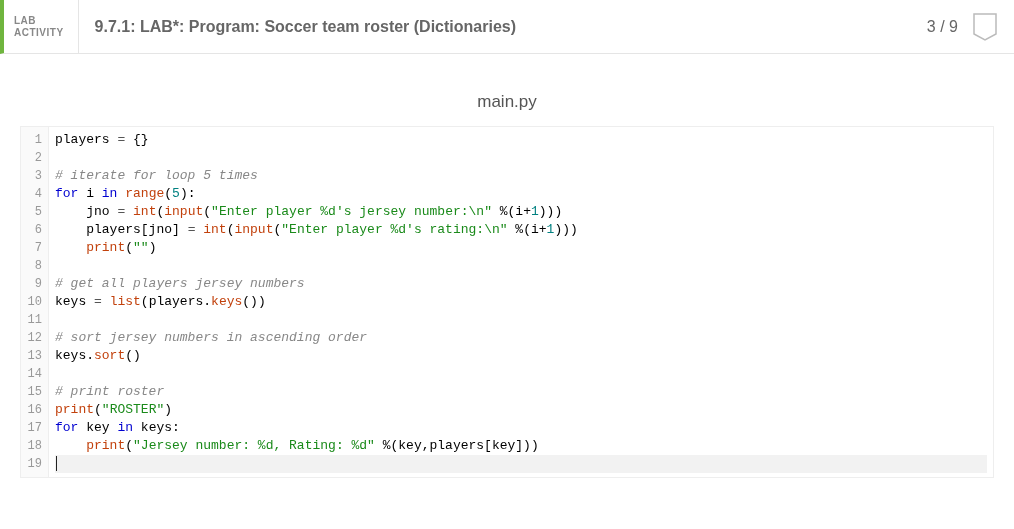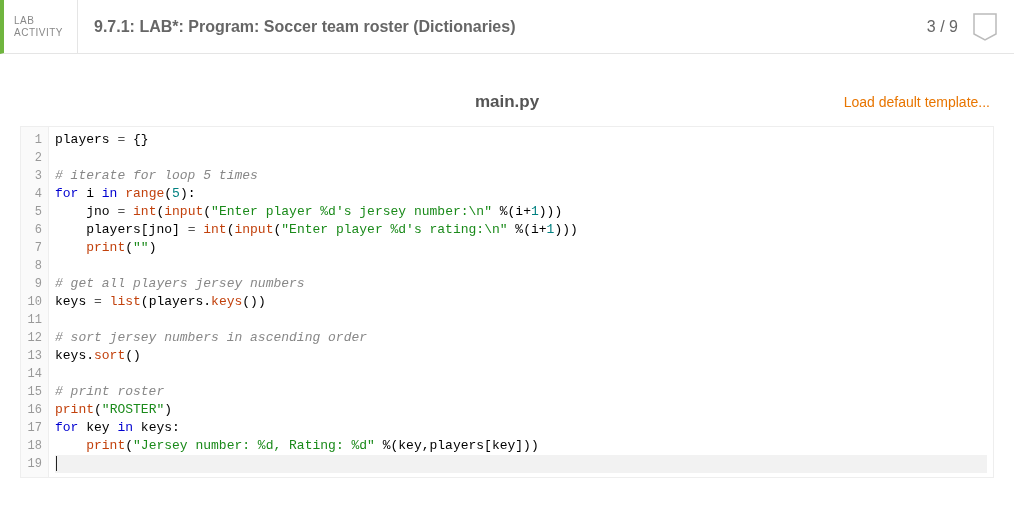--- a/index.html
+++ b/index.html
@@ -23,21 +23,21 @@
     height: 54px;
     border-left: 4px solid #6fb53e;
   }
   .lab-badge {
     display: flex;
     flex-direction: column;
     justify-content: center;
     padding: 0 14px 0 10px;
     color: #888;
     font-size: 10px;
-    font-weight: 400;
+    font-weight: 700;
     letter-spacing: 0.5px;
     border-right: 1px solid #e5e5e5;
     line-height: 1.2;
   }
   .title {
     flex: 1;
     display: flex;
     align-items: center;
     padding-left: 16px;
     color: #666;
@@ -61,21 +61,21 @@
     display: flex;
     align-items: center;
     justify-content: center;
     position: relative;
     height: 48px;
     margin-top: 24px;
   }
   .file-name {
     color: #555;
     font-size: 17px;
-    font-weight: 700;
+    font-weight: 400;
   }
   .load-template {
     position: absolute;
     right: 24px;
     color: #e87500;
     font-size: 14px;
     cursor: pointer;
   }
   .code-wrap {
     padding: 0 20px;
@@ -136,21 +136,20 @@
     <div class="score">3 / 9</div>
     <div class="pocket">
       <svg width="26" height="30" viewBox="0 0 26 30">
         <path d="M2 2 H24 V22 L13 28 L2 22 Z" fill="none" stroke="#bbb" stroke-width="1.5"></path>
       </svg>
     </div>
   </div>
 
   <div class="file-header">
     <div class="file-name">main.py</div>
-    <div class="load-template">Load default template...</div>
   </div>
 
   <div class="code-wrap">
     <div class="code-area">
       <div class="gutter" id="gutter">
           <div>1</div>
           <div>2</div>
           <div>3</div>
           <div>4</div>
           <div>5</div>

